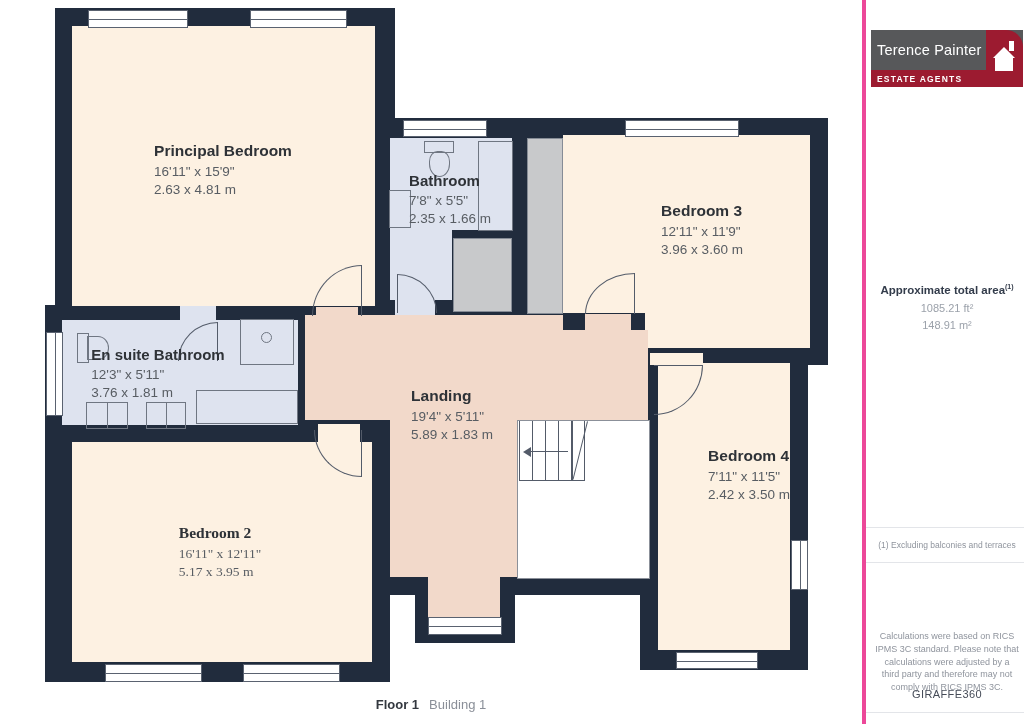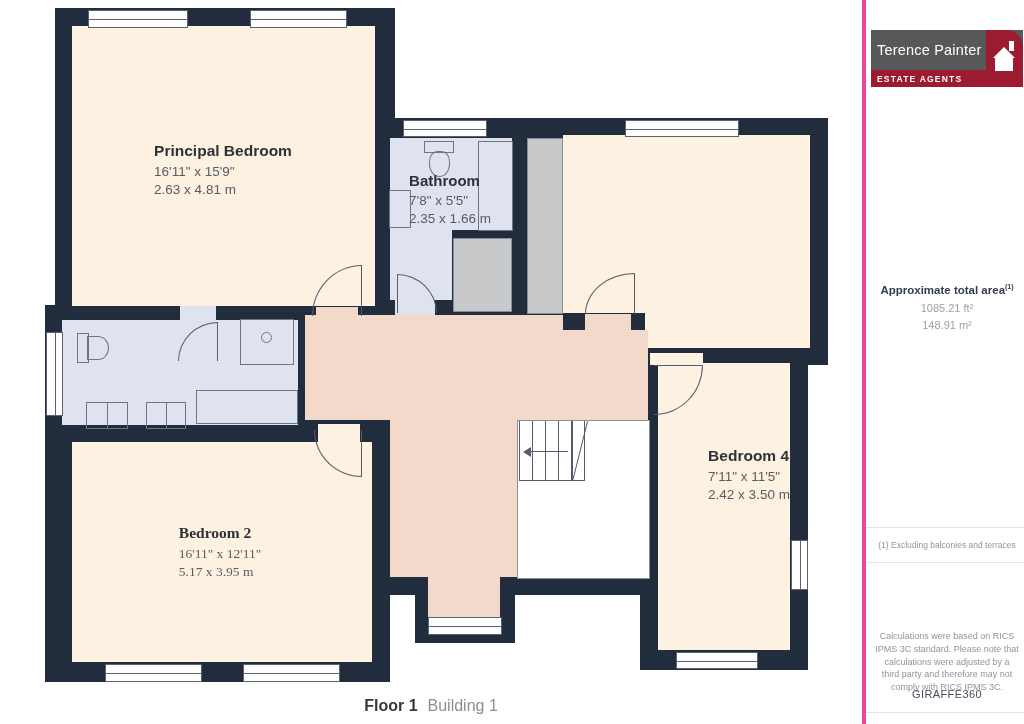--- a/index.html
+++ b/index.html
@@ -43,21 +43,21 @@
   .fx.circle{border-radius:50%;}
   .fx.split::after{content:"";position:absolute;left:50%;top:0;bottom:0;border-left:1px solid #6f7682;}
 
   .rlabel{position:absolute;transform:translateX(-50%);
           white-space:nowrap;color:#2e3237;}
   .rlabel .nm{font-weight:bold;font-size:15.5px;margin-bottom:3px;}
   .rlabel .dim{font-size:13.5px;color:#585d63;line-height:18px;}
   .rlabel.sm .nm{font-size:15px;}
 
   .floor-label{position:absolute;left:0;width:862px;top:697px;display:flex;
-               justify-content:center;gap:10px;font-size:16px;}
+               justify-content:center;gap:10px;font-size:13px;}
   .floor-label .f{font-weight:bold;color:#33383f;}
   .floor-label .b{color:#8a8f98;}
 
   
   .sidebar{position:absolute;left:862px;top:0;width:162px;height:724px;
            background:#fff;border-left:4px solid #ec4899;box-sizing:border-box;}
   .logo{position:absolute;left:5px;top:30px;width:152px;height:58px;}
   .logo-gray{position:absolute;left:0;top:0;width:152px;height:40px;
              background:var(--logo-gray,#57585a);display:flex;align-items:center;}
   .logo-gray span{color:#fff;font-size:14.5px;padding-left:6px;letter-spacing:.2px;}
@@ -165,20 +165,35 @@
   <div class="rlabel" style="left:223px;top:142px;">
     <div class="nm">Principal Bedroom</div>
     <div class="dim">16'11" x 15'9"</div>
     <div class="dim">2.63 x 4.81 m</div>
   </div>
   <div class="rlabel sm" style="left:450px;top:172px;">
     <div class="nm">Bathroom</div>
     <div class="dim">7'8" x 5'5"</div>
     <div class="dim">2.35 x 1.66 m</div>
   </div>
+  <div class="rlabel" style="left:702px;top:202px;">
+    <div class="nm">Bedroom 3</div>
+    <div class="dim">12'11" x 11'9"</div>
+    <div class="dim">3.96 x 3.60 m</div>
+  </div>
+  <div class="rlabel sm" style="left:158px;top:346px;">
+    <div class="nm">En suite Bathroom</div>
+    <div class="dim">12'3" x 5'11"</div>
+    <div class="dim">3.76 x 1.81 m</div>
+  </div>
+  <div class="rlabel" style="left:452px;top:387px;">
+    <div class="nm">Landing</div>
+    <div class="dim">19'4" x 5'11"</div>
+    <div class="dim">5.89 x 1.83 m</div>
+  </div>
   <div class="rlabel" style="left:220px;top:524px;font-family:Liberation Serif, serif;">
     <div class="nm">Bedroom 2</div>
     <div class="dim">16'11" x 12'11"</div>
     <div class="dim">5.17 x 3.95 m</div>
   </div>
   <div class="rlabel" style="left:749px;top:447px;">
     <div class="nm">Bedroom 4</div>
     <div class="dim">7'11" x 11'5"</div>
     <div class="dim">2.42 x 3.50 m</div>
   </div>

